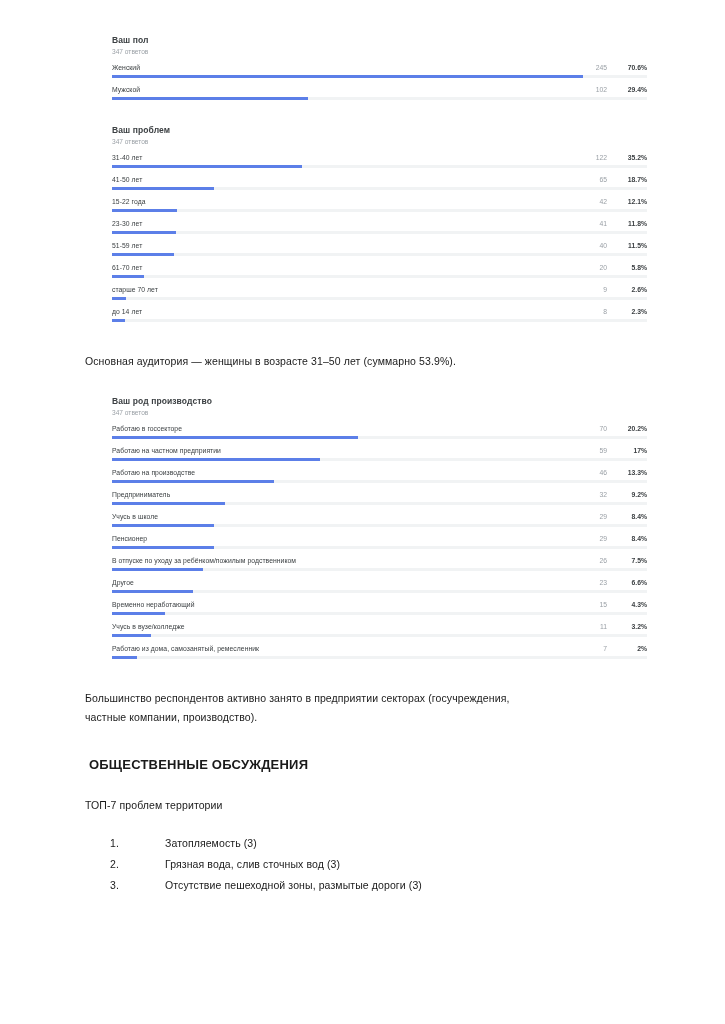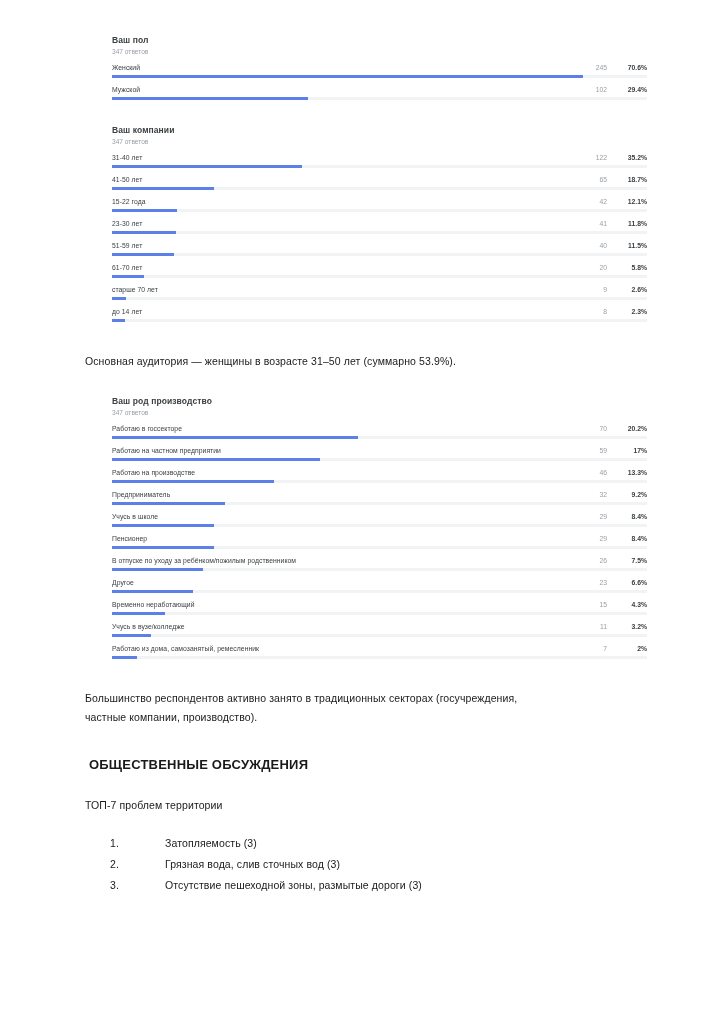--- a/index.html
+++ b/index.html
@@ -166,21 +166,21 @@
           <div class="bar-track" style="background: rgb(241, 243, 244);">
             <div class="bar-fill" style="width: 36.7%; background: rgb(92, 127, 232);"></div>
           </div>
         </div>
       </div>
   </div>
 
   <div class="spacer-18"></div>
 
   <div class="chart-block">
-    <div class="chart-title">Ваш компании</div>
+    <div class="chart-title">Ваш проблем</div>
     <div class="chart-subtitle">347 ответов</div>
     <div class="bar-rows" id="rows-1">
         <div class="bar-row">
           <div class="bar-label">31-40 лет</div>
           <div class="bar-value">122</div>
           <div class="bar-pct">35.2%</div>
           <div class="bar-track" style="background: rgb(241, 243, 244);">
             <div class="bar-fill" style="width: 35.5%; background: rgb(92, 127, 232);"></div>
           </div>
         </div>
@@ -339,21 +339,21 @@
           <div class="bar-pct">2%</div>
           <div class="bar-track" style="background: rgb(241, 243, 244);">
             <div class="bar-fill" style="width: 4.6%; background: rgb(92, 127, 232);"></div>
           </div>
         </div>
       </div>
   </div>
 
   <div class="spacer-24"></div>
 
-  <p class="para">Большинство респондентов активно занято в традиционных секторах (госучреждения,</p>
+  <p class="para">Большинство респондентов активно занято в предприятии секторах (госучреждения,</p>
   <p class="para">частные компании, производство).</p>
 
   <div class="spacer-24"></div>
 
   <h2 class="heading">ОБЩЕСТВЕННЫЕ ОБСУЖДЕНИЯ</h2>
 
   <div class="spacer-18"></div>
 
   <p class="para">ТОП-7 проблем территории</p>
 

